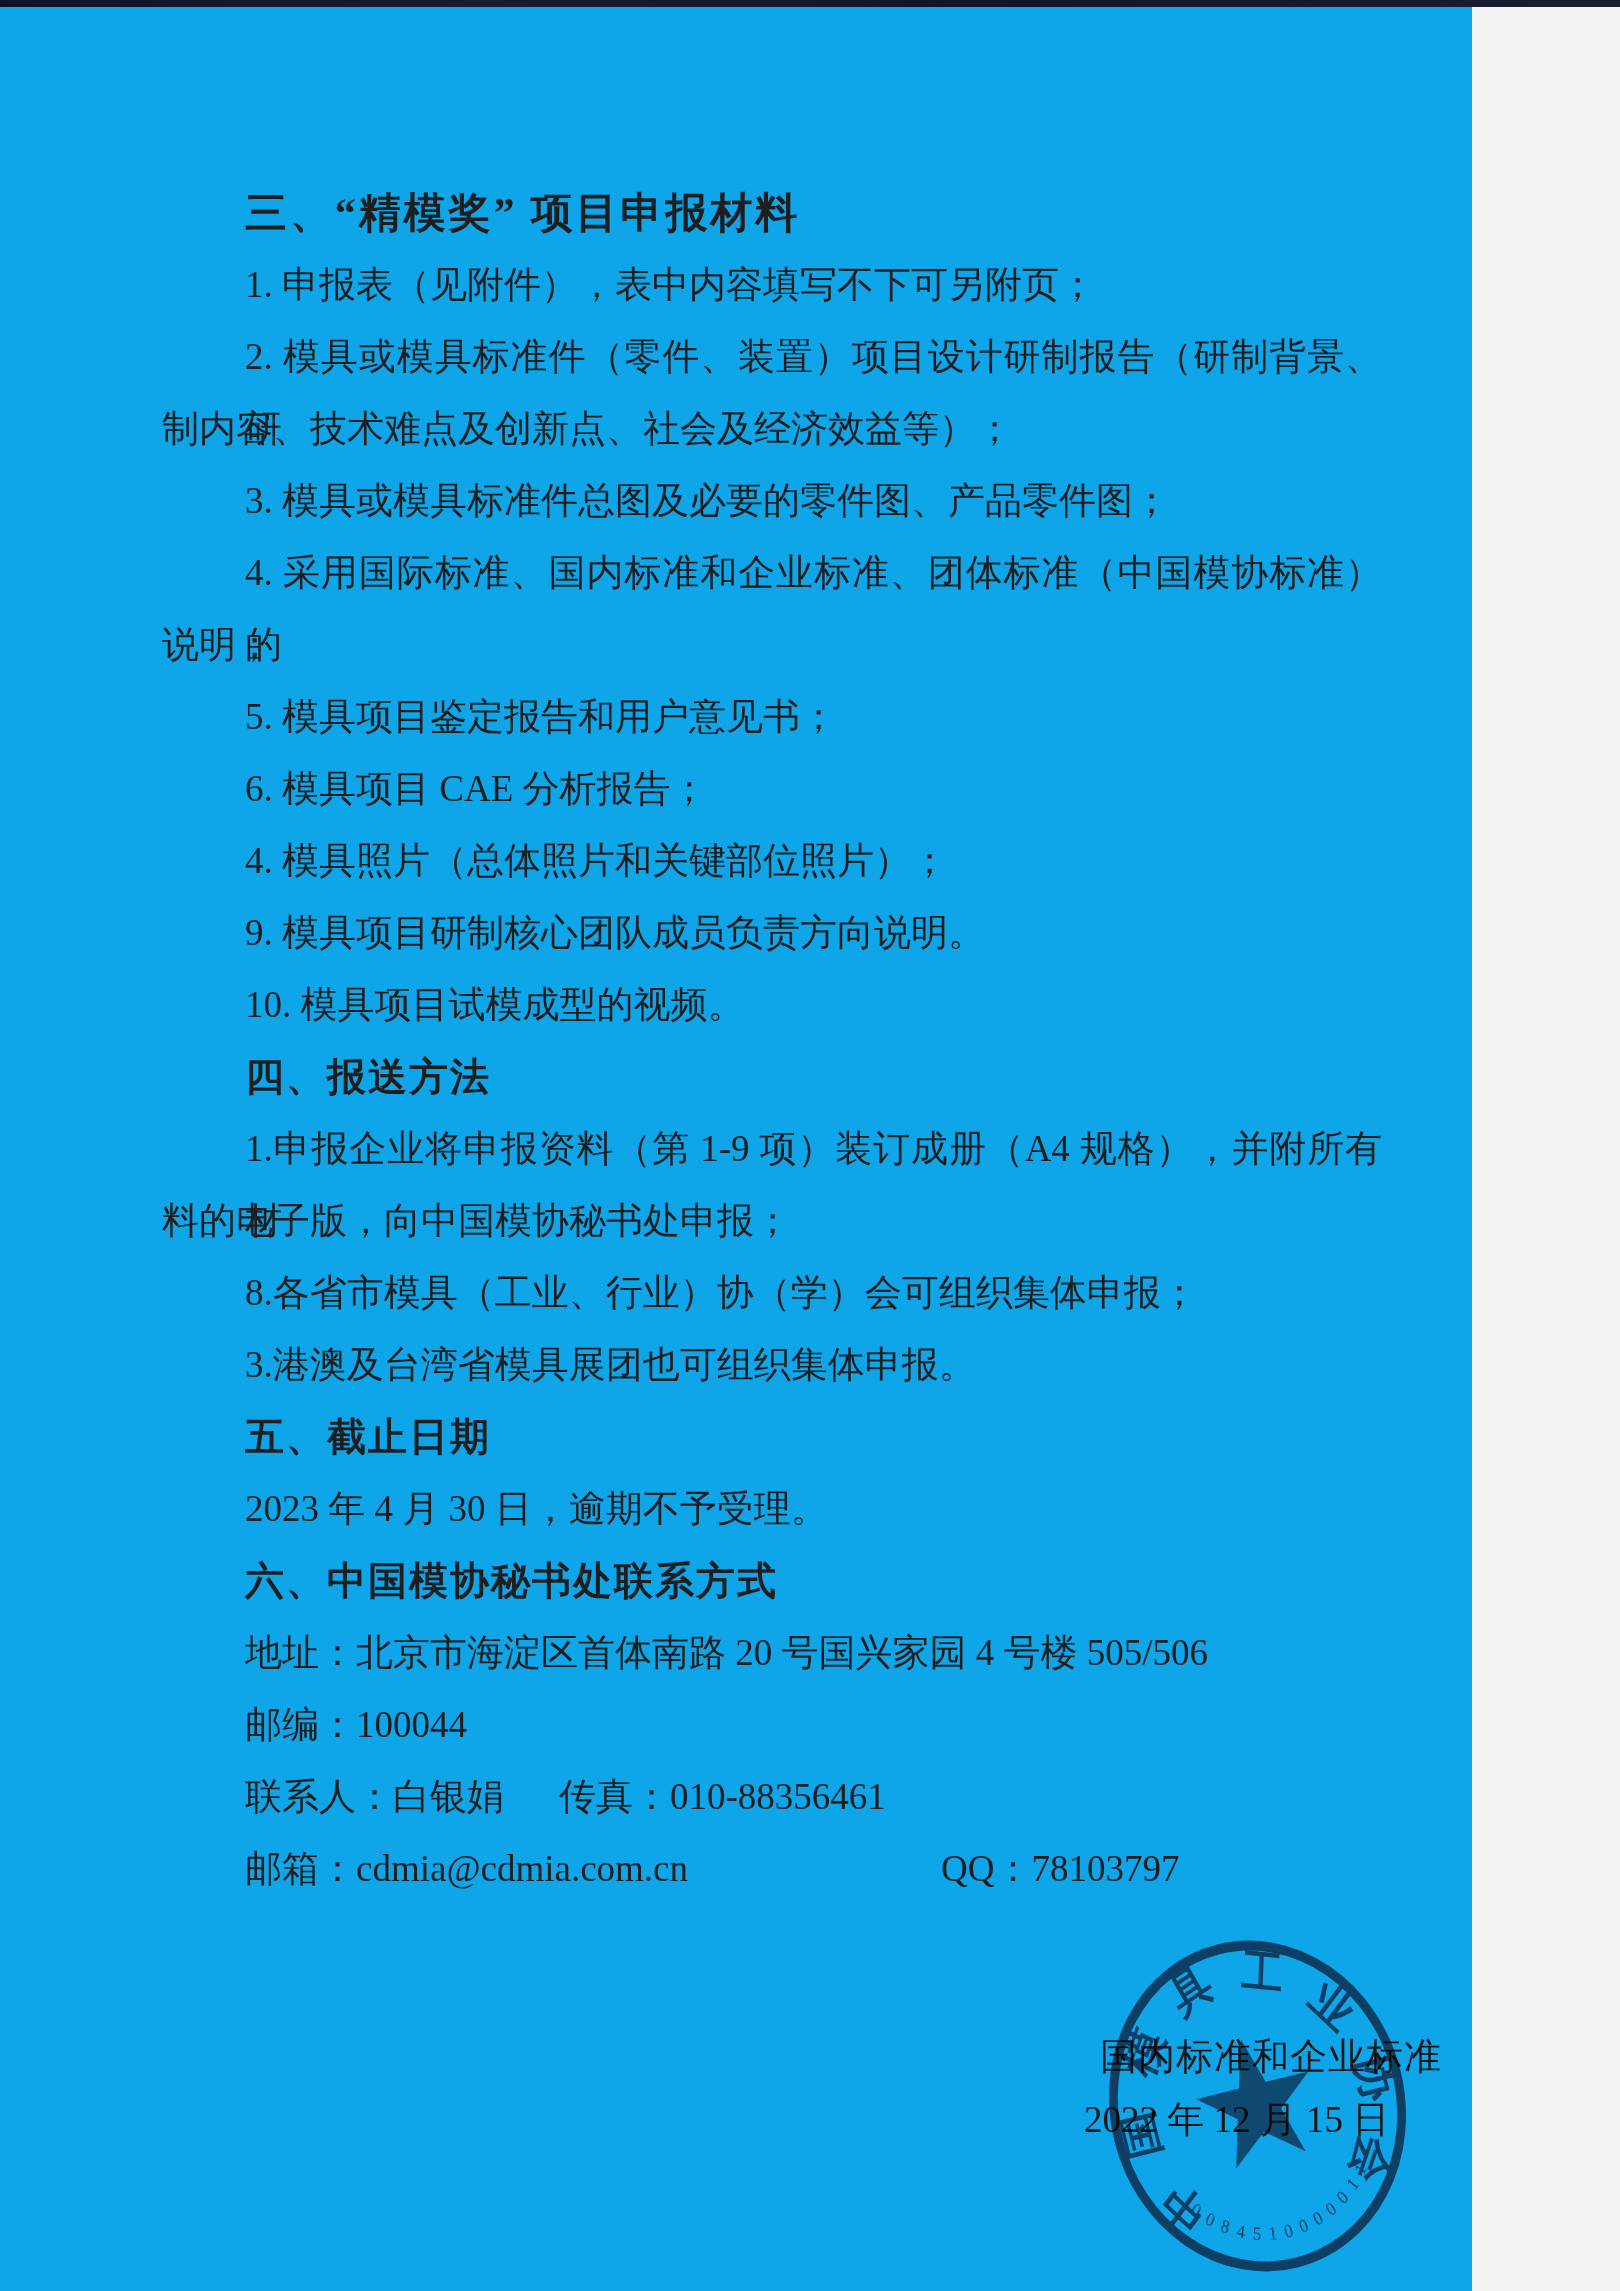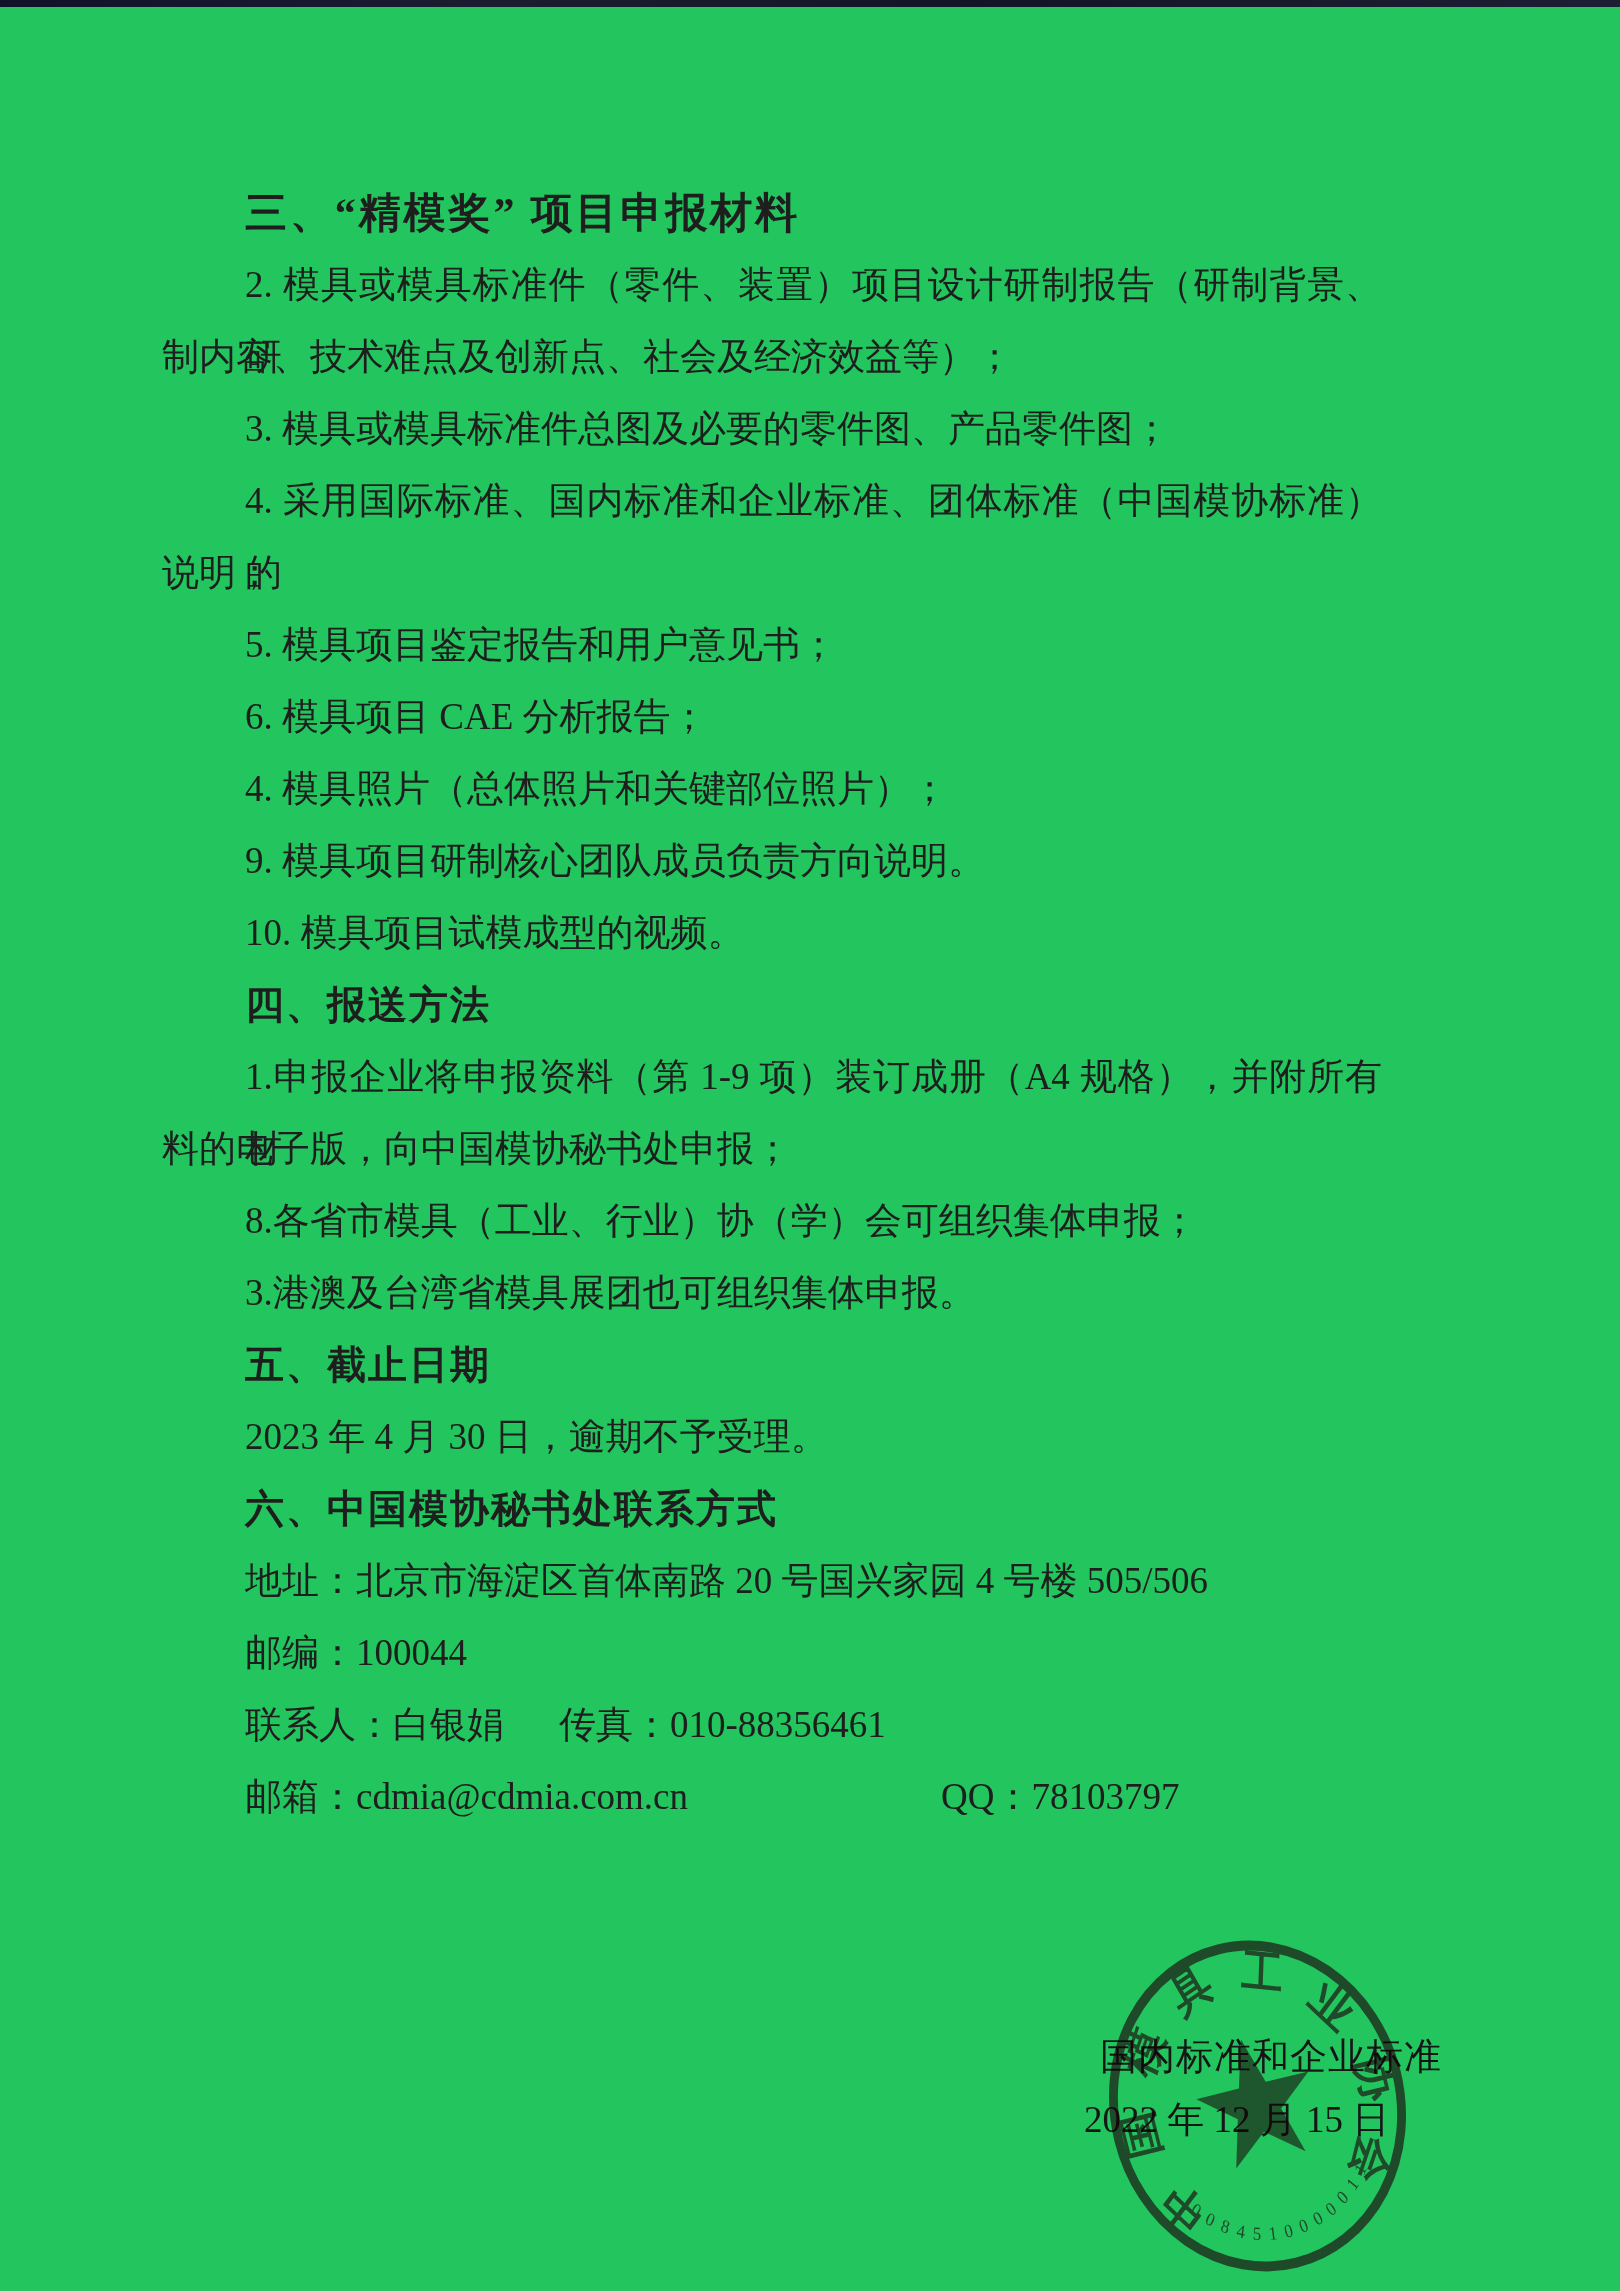--- a/index.html
+++ b/index.html
@@ -3,22 +3,22 @@
 <meta charset="utf-8">
 <style>
   html,body{margin:0;padding:0;}
   body{
     width:1620px;height:2292px;
     background:#f2f2f0;
     font-family:"Liberation Serif","DejaVu Serif",serif;
     position:relative;overflow:hidden;
   }
   .page{
-    position:absolute;left:0;top:0;width:1620px;height:2292px;
-    background:#22c55e;
+    position:absolute;left:0;top:0;width:1472px;height:2292px;
+    background:#0ea5e9;
   }
   .scan-top-bar{
     position:absolute;left:0;top:0;width:1620px;height:6.9px;
     background:linear-gradient(90deg,#10122a 0%,#1a1c30 30%,#121427 60%,#1c1e33 100%);
   }
   .content{
     position:absolute;left:162px;top:177px;width:1220px;
     color:#1e1e1e;
   }
   .line{
@@ -63,20 +63,21 @@
 </style>
 </head>
 <body>
 
 <div class="page">
 
   <div class="scan-top-bar"></div>
 
   <div class="content">
     <div class="line indent heading title">三、“精模奖” 项目申报材料</div>
+    <div class="line indent">1. 申报表（见附件），表中内容填写不下可另附页；</div>
     <div class="line indent fill">2. 模具或模具标准件（零件、装置）项目设计研制报告（研制背景、研</div>
     <div class="line">制内容、技术难点及创新点、社会及经济效益等）；</div>
     <div class="line indent">3. 模具或模具标准件总图及必要的零件图、产品零件图；</div>
     <div class="line indent fill">4. 采用国际标准、国内标准和企业标准、团体标准（中国模协标准）的</div>
     <div class="line">说明；</div>
     <div class="line indent">5. 模具项目鉴定报告和用户意见书；</div>
     <div class="line indent">6. 模具项目 CAE 分析报告；</div>
     <div class="line indent">4. 模具照片（总体照片和关键部位照片）；</div>
     <div class="line indent">9. 模具项目研制核心团队成员负责方向说明。</div>
     <div class="line indent">10. 模具项目试模成型的视频。</div>

